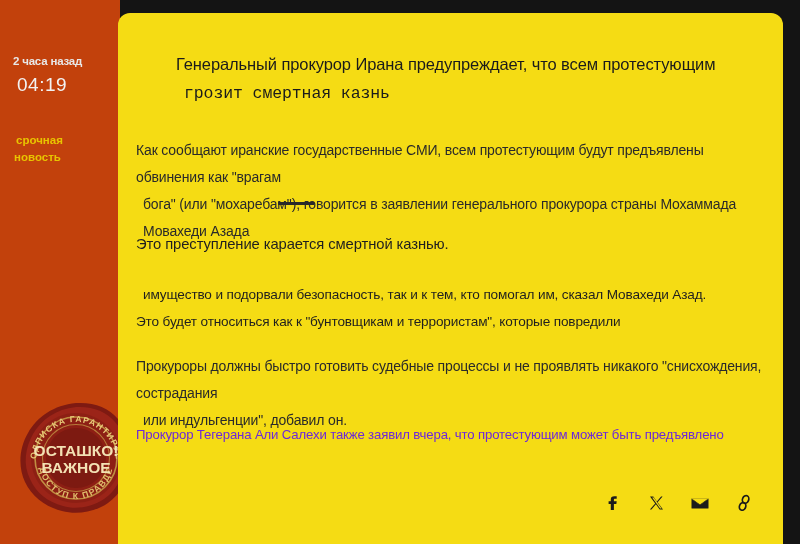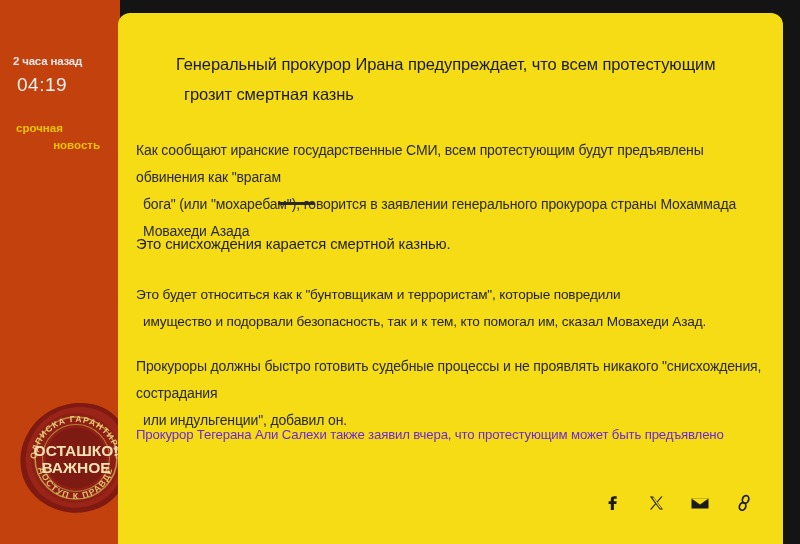--- a/index.html
+++ b/index.html
@@ -41,36 +41,36 @@
     color: #f2f2f2;
     font-size: 19px;
     font-weight: normal;
     letter-spacing: 0.5px;
     margin-top: 7px;
     padding-left: 4px;
   }
   #breaking-tag {
     position: absolute;
     left: 14px;
-    top: 120px;
+    top: 132px;
     width: 92px;
     color: #e8c400;
     font-size: 11.5px;
     font-weight: bold;
     line-height: 17px;
     text-align: right;
   }
   #breaking-tag .first-line {
     display: block;
     text-align: left;
     padding-left: 2px;
   }
   #breaking-tag .second-line {
     display: block;
-    text-align: right;
+    text-align: left;
     padding-right: 6px;
   }
 
   
   #seal {
     position: absolute;
     left: 18px;
     top: 400px;
     width: 116px;
     height: 116px;
@@ -94,21 +94,21 @@
     left: 18px;
     top: 36px;
     width: 590px;
     color: #1b1b1b;
     font-size: 16.5px;
     font-weight: normal;
     line-height: 30px;
     letter-spacing: -0.1px;
     margin-left: 40px;
   }
-  #headline .l2 { padding-left: 8px; display: block; }
+  #headline .l2 { padding-left: 8px; display: block; font-family: Liberation Mono, monospace; }
 
   .body-para {
     position: absolute;
     left: 18px;
     width: 616px;
     color: #2a2a2a;
     font-size: 14px;
     font-weight: normal;
     line-height: 27px;
     letter-spacing: -0.15px;
@@ -223,25 +223,25 @@
     <span class="l2">грозит смертная казнь</span>
   </div>
 
   <div id="para-1" class="body-para">
     <span class="ln">Как сообщают иранские государственные СМИ, всем протестующим будут предъявлены обвинения как "врагам</span>
     <span class="ln ind">бога" (или "мохаребам"), говорится в заявлении генерального прокурора страны Мохаммада Мовахеди Азада</span>
   </div>
 
   <div id="divider-dash"></div>
 
-  <div id="statement-line">Это снисхождения карается смертной казнью.</div>
+  <div id="statement-line">Это преступление карается смертной казнью.</div>
 
   <div id="para-3" class="body-para">
+    <span class="ln ind">имущество и подорвали безопасность, так и к тем, кто помогал им, сказал Мовахеди Азад.</span>
     <span class="ln">Это будет относиться как к "бунтовщикам и террористам", которые повредили</span>
-    <span class="ln ind">имущество и подорвали безопасность, так и к тем, кто помогал им, сказал Мовахеди Азад.</span>
   </div>
 
   <div id="para-4" class="body-para">
     <span class="ln">Прокуроры должны быстро готовить судебные процессы и не проявлять никакого "снисхождения, сострадания</span>
     <span class="ln ind">или индульгенции", добавил он.</span>
   </div>
 
   <div id="para-5" class="body-para">
     <span class="ln">Прокурор Тегерана Али Салехи также заявил вчера, что протестующим может быть предъявлено</span>
   </div>

